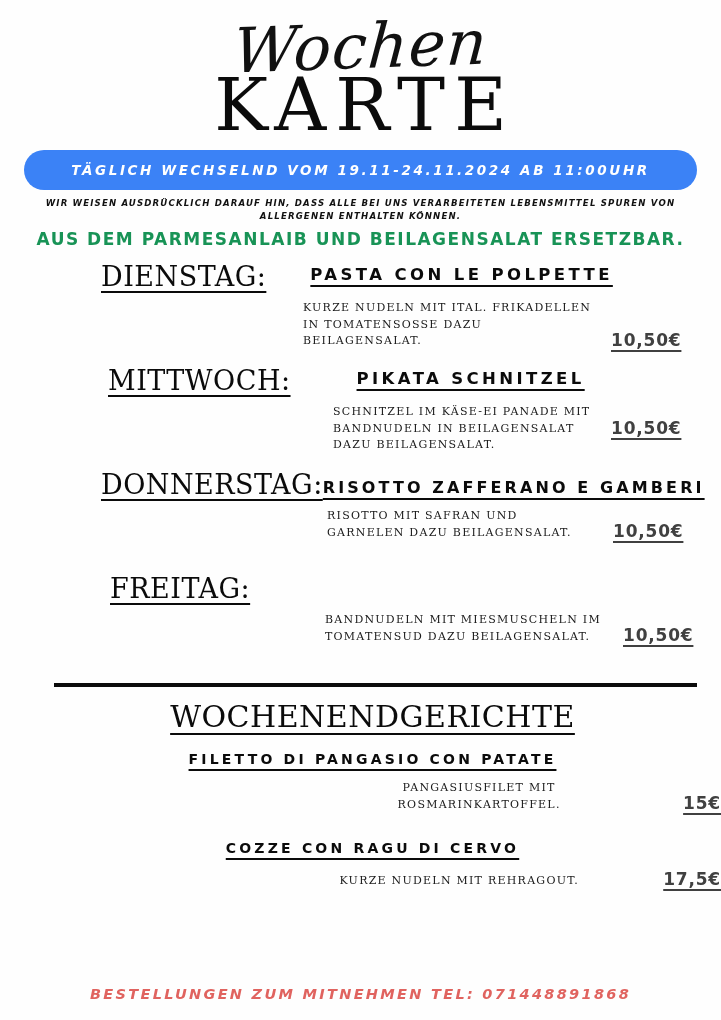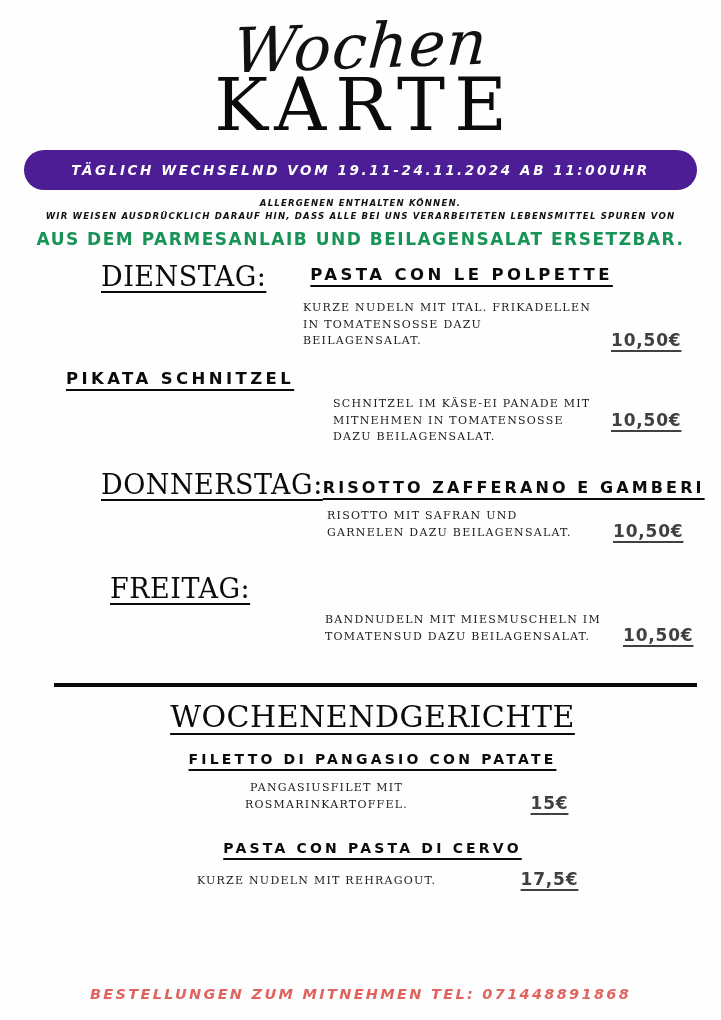--- a/index.html
+++ b/index.html
@@ -203,21 +203,21 @@
     text-align: center;
     margin-top: 16px;
   }
   .weekend-item .dish-title {
     font-size: 14px;
     letter-spacing: 3.2px;
   }
   .weekend-desc-row {
     display: flex;
     align-items: flex-end;
-    justify-content: center;
+    justify-content: flex-end;
     margin-top: 12px;
   }
   .weekend-desc-row .dish-desc {
     width: 300px;
     text-align: center;
   }
   .weekend-desc-row .price {
     margin-left: 54px;
     margin-bottom: 0;
   }
@@ -241,26 +241,26 @@
 <body>
 
 <div class="page">
 
   <div class="header">
     <div class="script-title">Wochen</div>
     <div class="karte-title">KARTE</div>
   </div>
 
   <div class="banner-wrap">
-    <div class="banner" style="background: #4c1d95; color: rgb(255, 255, 255);">TÄGLICH WECHSELND VOM 19.11-24.11.2024 AB 11:00UHR</div>
+    <div class="banner" style="background: #3b82f6; color: rgb(255, 255, 255);">TÄGLICH WECHSELND VOM 19.11-24.11.2024 AB 11:00UHR</div>
   </div>
 
   <div class="allergen">
+    <div>WIR WEISEN AUSDRÜCKLICH DARAUF HIN, DASS ALLE BEI UNS VERARBEITETEN LEBENSMITTEL SPUREN VON</div>
     <div>ALLERGENEN ENTHALTEN KÖNNEN.</div>
-    <div>WIR WEISEN AUSDRÜCKLICH DARAUF HIN, DASS ALLE BEI UNS VERARBEITETEN LEBENSMITTEL SPUREN VON</div>
   </div>
 
   <div class="alt-note" style="color: rgb(24, 147, 86);">
     <div>AUS DEM PARMESANLAIB UND BEILAGENSALAT ERSETZBAR.</div>
   </div>
 
   <div class="days">
 
     <div class="day-row r-dienstag">
       <div class="day-head">
@@ -268,24 +268,25 @@
         <span class="dish-title">PASTA CON LE POLPETTE</span>
       </div>
       <div class="desc-line">
         <span class="dish-desc">KURZE NUDELN MIT ITAL. FRIKADELLEN IN TOMATENSOSSE DAZU BEILAGENSALAT.</span>
         <span class="price">10,50€</span>
       </div>
     </div>
 
     <div class="day-row r-mittwoch">
       <div class="day-head">
+        <span class="day-name">MITTWOCH:</span>
         <span class="dish-title">PIKATA SCHNITZEL</span>
       </div>
       <div class="desc-line">
-        <span class="dish-desc">SCHNITZEL IM KÄSE-EI PANADE MIT MITNEHMEN IN TOMATENSOSSE DAZU BEILAGENSALAT.</span>
+        <span class="dish-desc">SCHNITZEL IM KÄSE-EI PANADE MIT BANDNUDELN IN BEILAGENSALAT DAZU BEILAGENSALAT.</span>
         <span class="price">10,50€</span>
       </div>
     </div>
 
     <div class="day-row r-donnerstag">
       <div class="day-head">
         <span class="day-name">DONNERSTAG:</span>
         <span class="dish-title">RISOTTO ZAFFERANO E GAMBERI</span>
       </div>
       <div class="desc-line">
@@ -312,21 +313,21 @@
 
     <div class="weekend-item">
       <span class="dish-title">FILETTO DI PANGASIO CON PATATE</span>
       <div class="weekend-desc-row">
         <span class="dish-desc">PANGASIUSFILET MIT ROSMARINKARTOFFEL.</span>
         <span class="price">15€</span>
       </div>
     </div>
 
     <div class="weekend-item wk-2">
-      <span class="dish-title">PASTA CON PASTA DI CERVO</span>
+      <span class="dish-title">COZZE CON RAGU DI CERVO</span>
       <div class="weekend-desc-row">
         <span class="dish-desc">KURZE NUDELN MIT REHRAGOUT.</span>
         <span class="price">17,5€</span>
       </div>
     </div>
   </div>
 
   <div class="footer" style="color: rgb(224, 99, 95);">BESTELLUNGEN ZUM MITNEHMEN TEL: 071448891868</div>
 
 </div>

